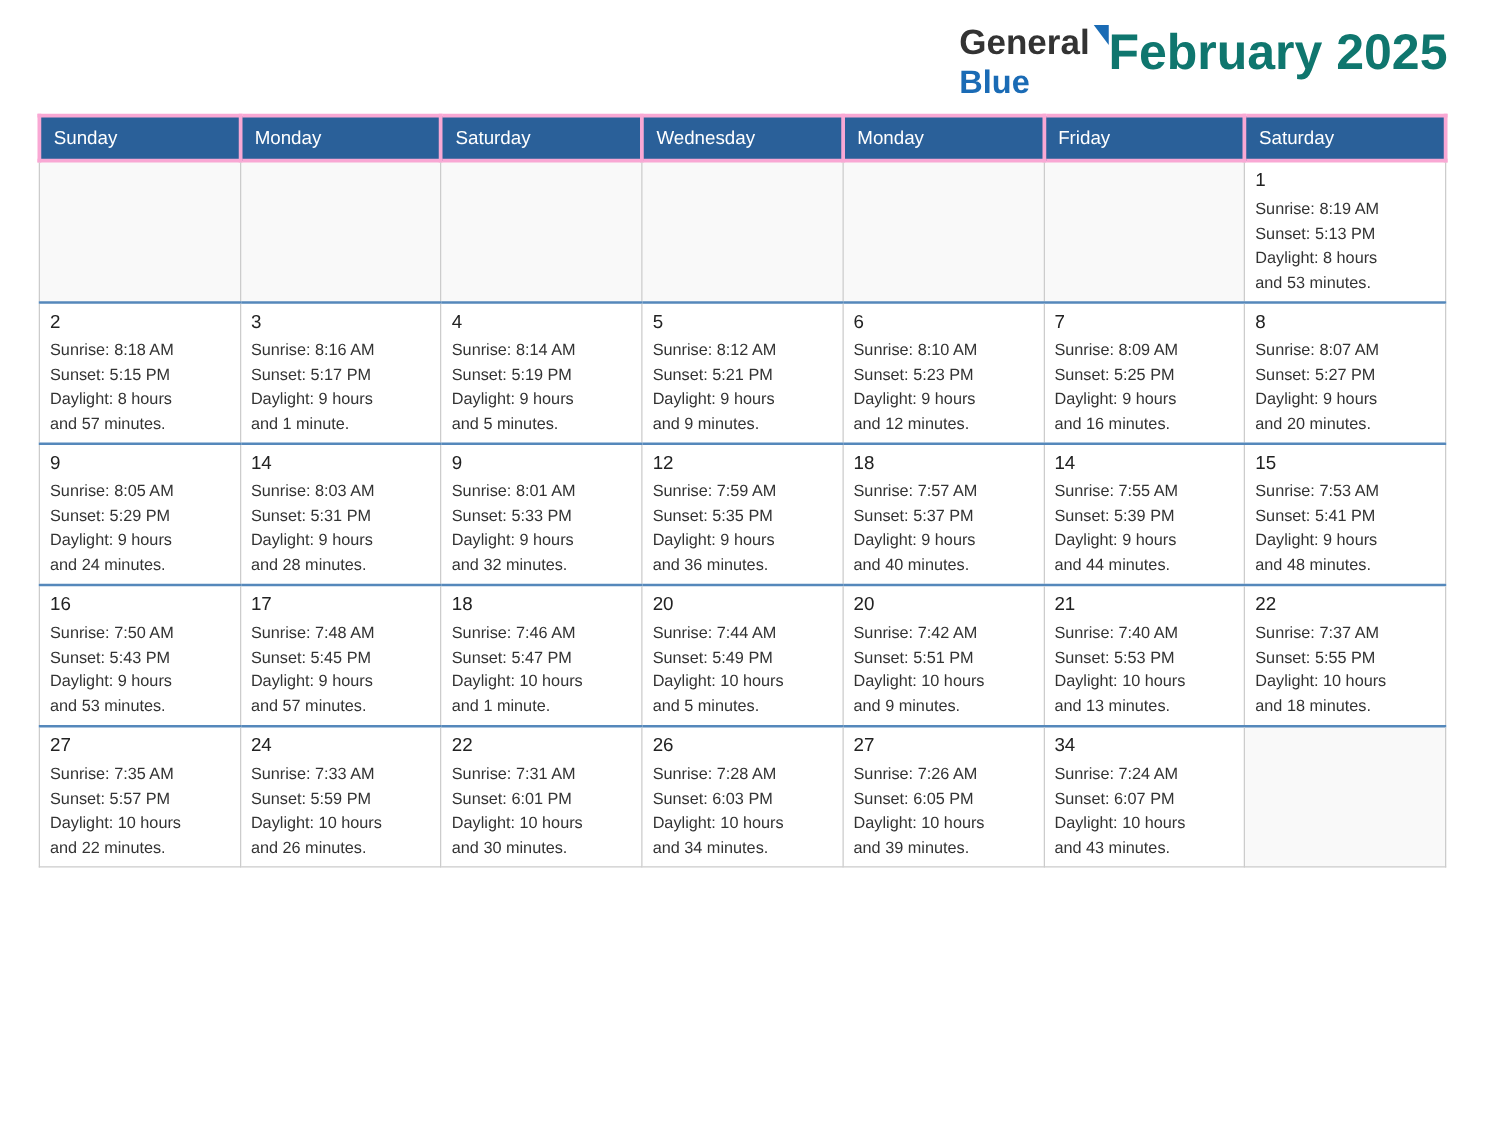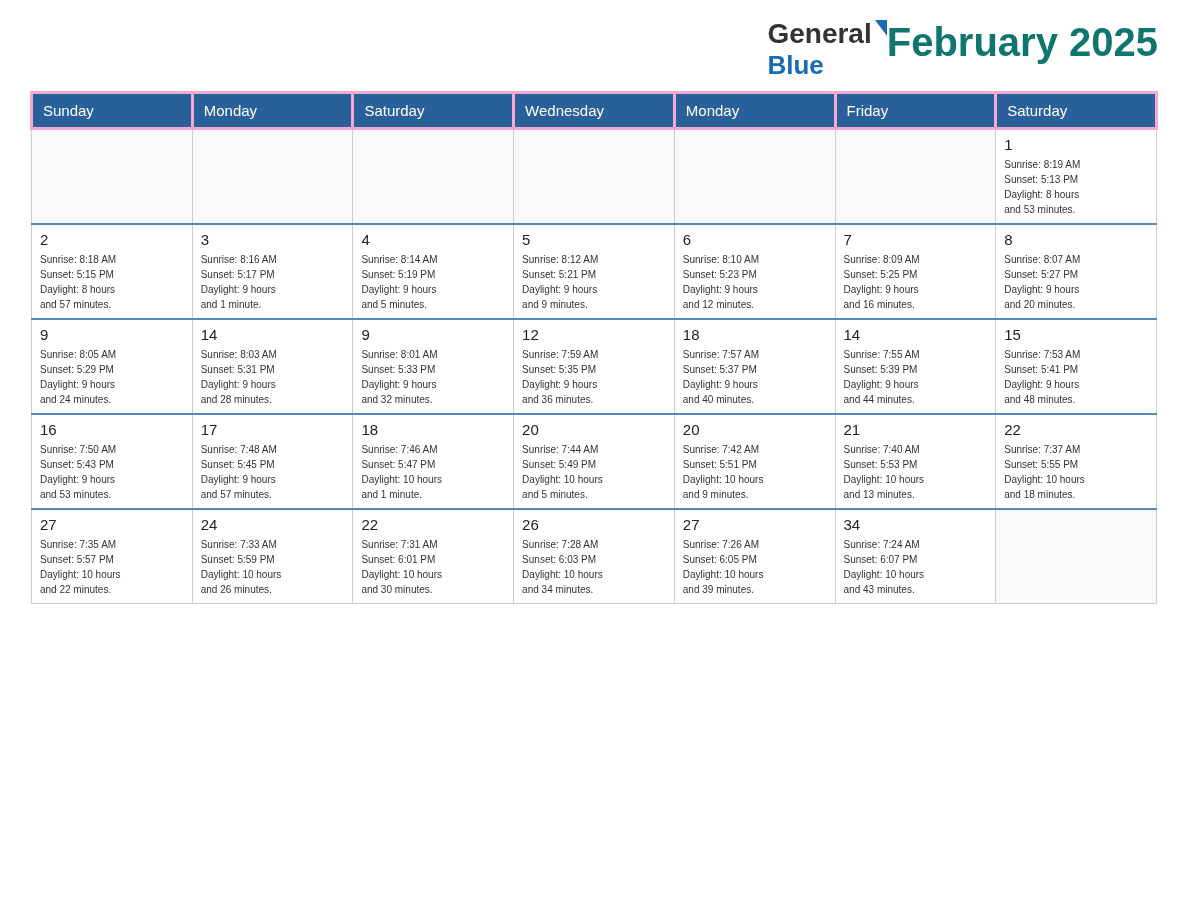--- a/index.html
+++ b/index.html
@@ -76,21 +76,21 @@
       background: #f9f9f9;
     }
     .day-number {
       font-size: 15px;
       font-weight: normal;
       color: #222;
       display: block;
       margin-bottom: 4px;
     }
     .day-info {
-      font-size: 10px;
+      font-size: 13px;
       color: #333;
       line-height: 1.5;
     }
     .calendar tr td:first-child {
       border-left: 1px solid #ccc;
     }
   </style>
 </head>
 <body>
 

